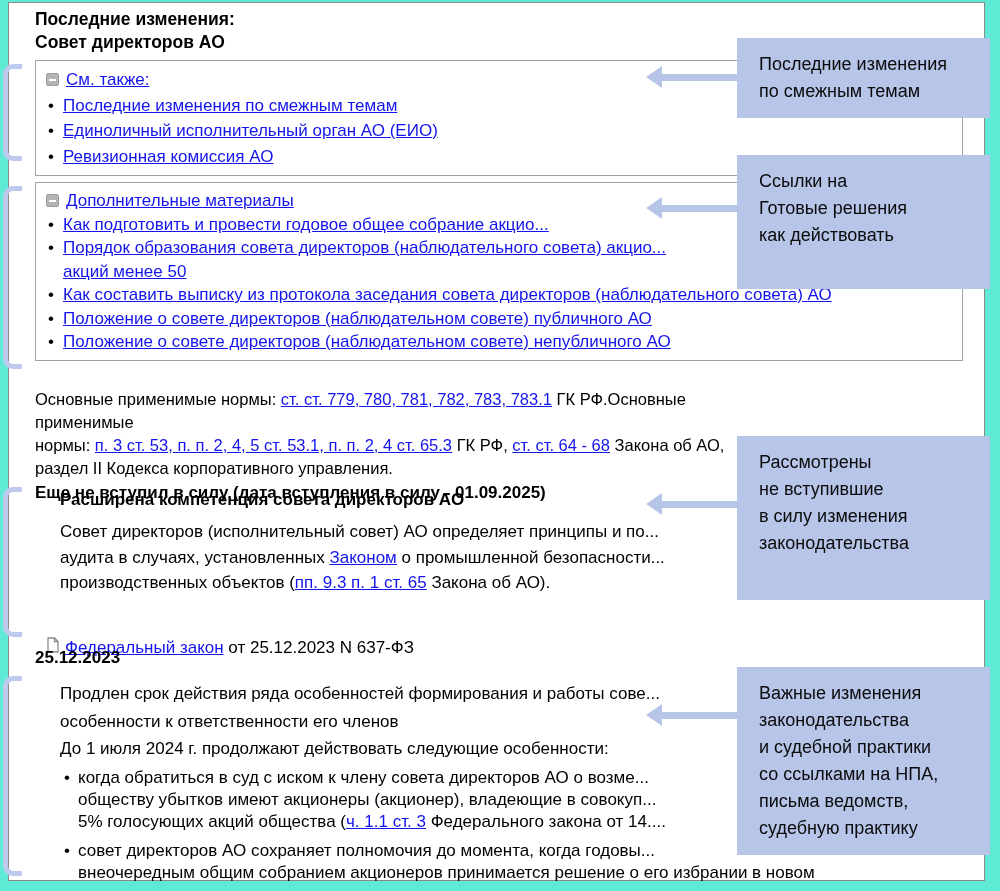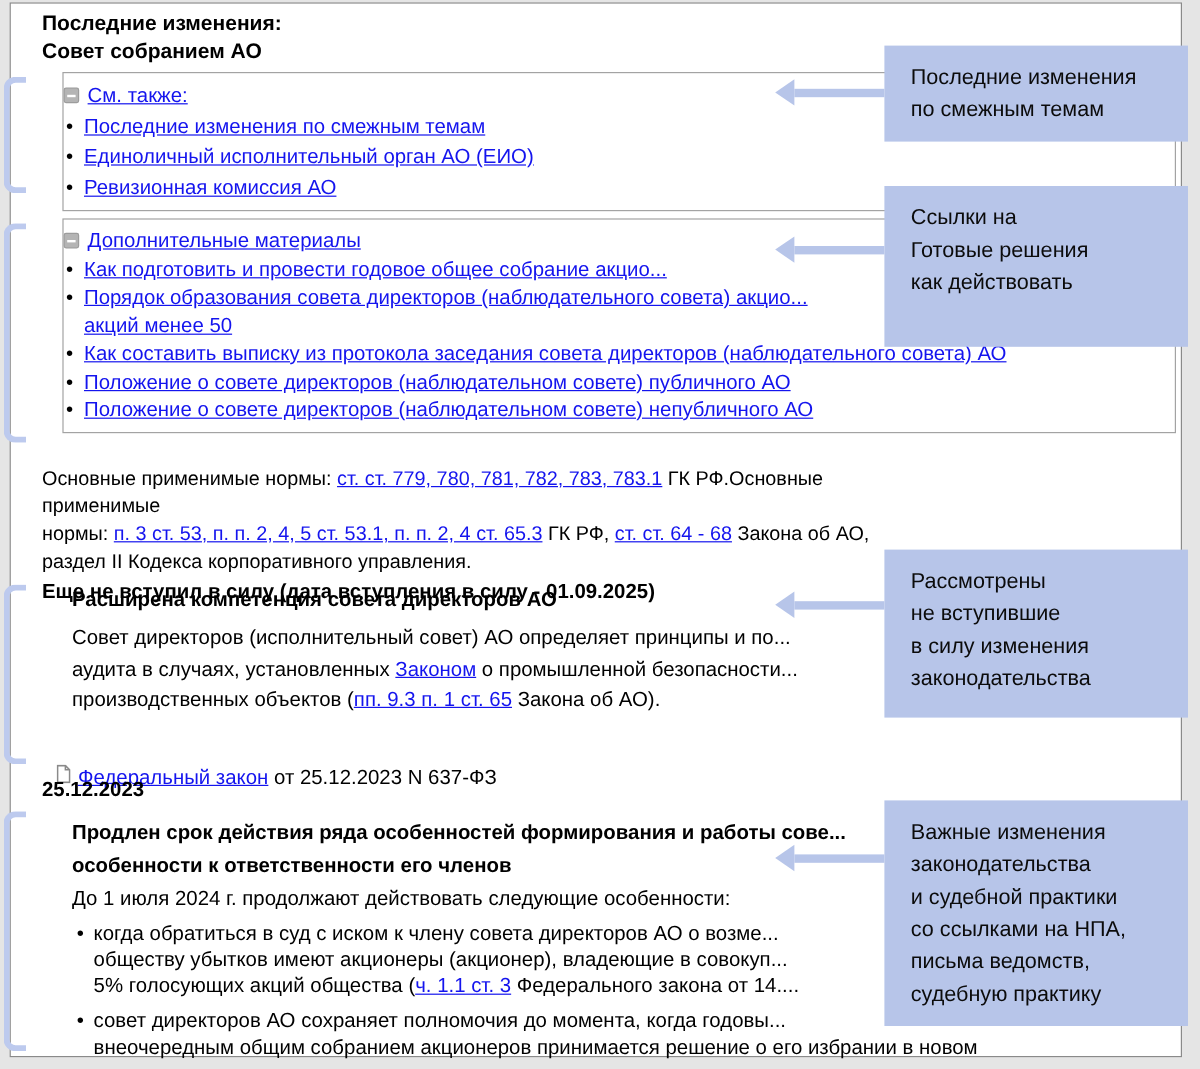--- a/index.html
+++ b/index.html
@@ -1,32 +1,32 @@
 <!DOCTYPE html>
 <html><head>
 <meta charset="utf-8">
 <style>
   * { margin:0; padding:0; box-sizing:border-box; }
   html,body { background:#fff; }
   .canvas {
     position:relative; width:1000px; height:891px; overflow:hidden;
-    background:#e5e5e5; font-family:"Liberation Sans", sans-serif; color:#000;
+    background:#5eead4; font-family:"Liberation Sans", sans-serif; color:#000;
   }
   .frame {
     position:absolute; left:8px; top:2px; width:977px; height:879px;
     border:1px solid #8a8a8a; background:#fff;
   }
   .abs { position:absolute; }
   .lnk { color:#1414ee; text-decoration:underline; cursor:pointer; }
 
   .title { left:35px; top:8px; font-size:17.5px; font-weight:bold; line-height:23px; }
 
   .box {
-    left:52px; width:928px; border:1px solid #a3a3a3; background:#fff;
-    padding:6px 0; font-size:17px;
+    left:35px; width:928px; border:1px solid #a3a3a3; background:#fff;
+    padding:6px 10px; font-size:17px;
   }
   .box1 { top:60px; line-height:25.5px; }
   .box2 { top:182px; line-height:23.5px; }
   .box-header { display:flex; align-items:center; gap:7px; }
   .minus-icon {
     display:inline-block; width:13px; height:13px; background:#b4b4b4;
     border:1px solid #9c9c9c; border-radius:2px; position:relative; flex:0 0 auto;
   }
   .minus-bar {
     position:absolute; left:2px; right:2px; top:5px; height:2px; background:#fff;
@@ -34,35 +34,35 @@
   .bul { position:relative; padding-left:17px; }
   .bul::before { content:"\2022"; position:absolute; left:2px; color:#000; }
   .cont { padding-left:17px; }
 
   .norms { left:35px; top:388px; font-size:16.5px; line-height:23px; width:700px; }
   .h-up   { left:35px; top:459px; font-size:17px; font-weight:bold;margin-top:24px; }
   .sub1   { left:60px; top:490px; font-size:17px; font-weight:bold; }
   .body1  { left:60px; top:519px; font-size:17px; line-height:25.5px; }
   .docrow { left:47px; top:617px; font-size:17px; display:flex; align-items:center; gap:6px;margin-top:20px; }
   .h-date { left:35px; top:648px; font-size:17px; font-weight:bold; }
-  .sub2   { left:60px; top:680px; font-size:17px; font-weight:bold; line-height:28px; }
+  .sub2   { left:60px; top:680px; font-size:17px; font-weight:normal; line-height:28px; }
   .para2  { left:60px; top:739px; font-size:17px; }
   .blist1 { left:60px; top:767px; font-size:17px; line-height:22px; }
   .blist2 { left:60px; top:840px; font-size:17px; line-height:22px; }
   .bul2 { position:relative; padding-left:18px; }
   .bul2::before { content:"\2022"; position:absolute; left:4px; }
   .cont2 { padding-left:18px; }
 
   .callout {
     background:#b7c5e9; border-radius:0; font-size:18px; font-weight:normal;
     line-height:27px; padding:13px 14px 3px 22px; color:#0b0b0b;
   }
   .c0 { left:737px; top:38px;  width:253px; height:80px; }
   .c1 { left:737px; top:155px; width:253px; height:134px; }
-  .c2 { left:737px; top:458px; width:253px; height:140px; }
+  .c2 { left:737px; top:436px; width:253px; height:164px; }
   .c3 { left:737px; top:667px; width:253px; height:188px; }
 
   .arrow { height:7px; background:#b7c5e9; }
   .arrow .head {
     position:absolute; left:-16px; top:-8px; width:0; height:0;
     border-top:11px solid transparent; border-bottom:11px solid transparent;
     border-right:16px solid #b7c5e9;
   }
   .a0 { left:662px; top:74px;  width:75px; }
   .a1 { left:662px; top:205px; width:75px; }
@@ -81,21 +81,21 @@
   .doc-icon { flex:0 0 auto; display:inline-block; }
 </style>
 </head>
 <body>
 
 <div class="canvas">
   <div class="frame"></div>
 
   <div class="abs title">
     <div>Последние изменения:</div>
-    <div>Совет собранием АО</div>
+    <div>Совет директоров АО</div>
   </div>
 
   <div class="abs box box1">
     <div class="box-header">
       <span class="minus-icon">
           <span class="minus-bar"></span>
         </span>
       <span class="lnk">См. также:</span>
     </div>
     <div class="bul"><span class="lnk">Последние изменения по смежным темам</span></div>

